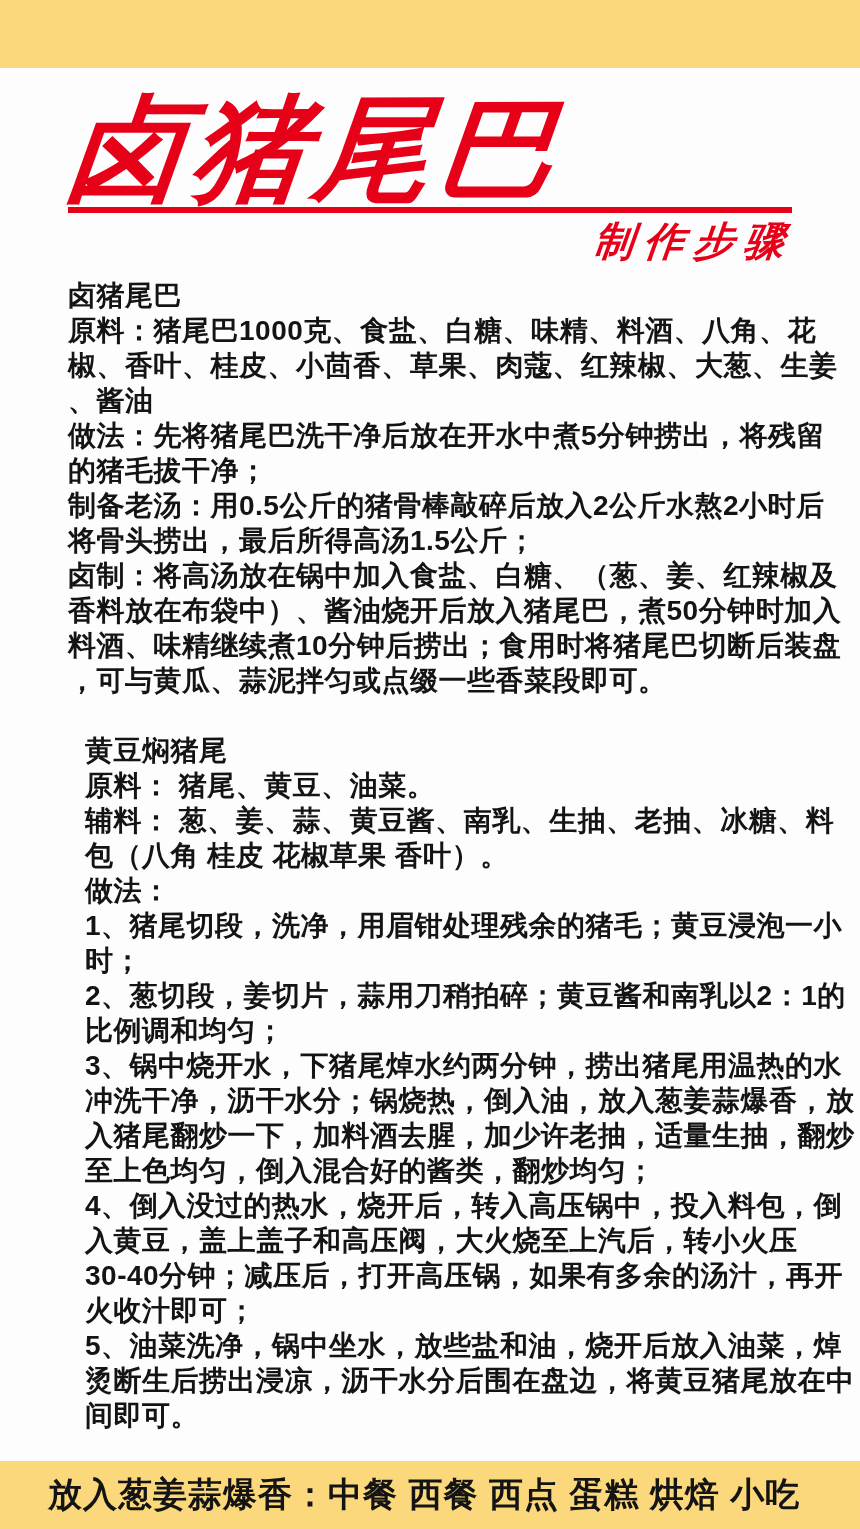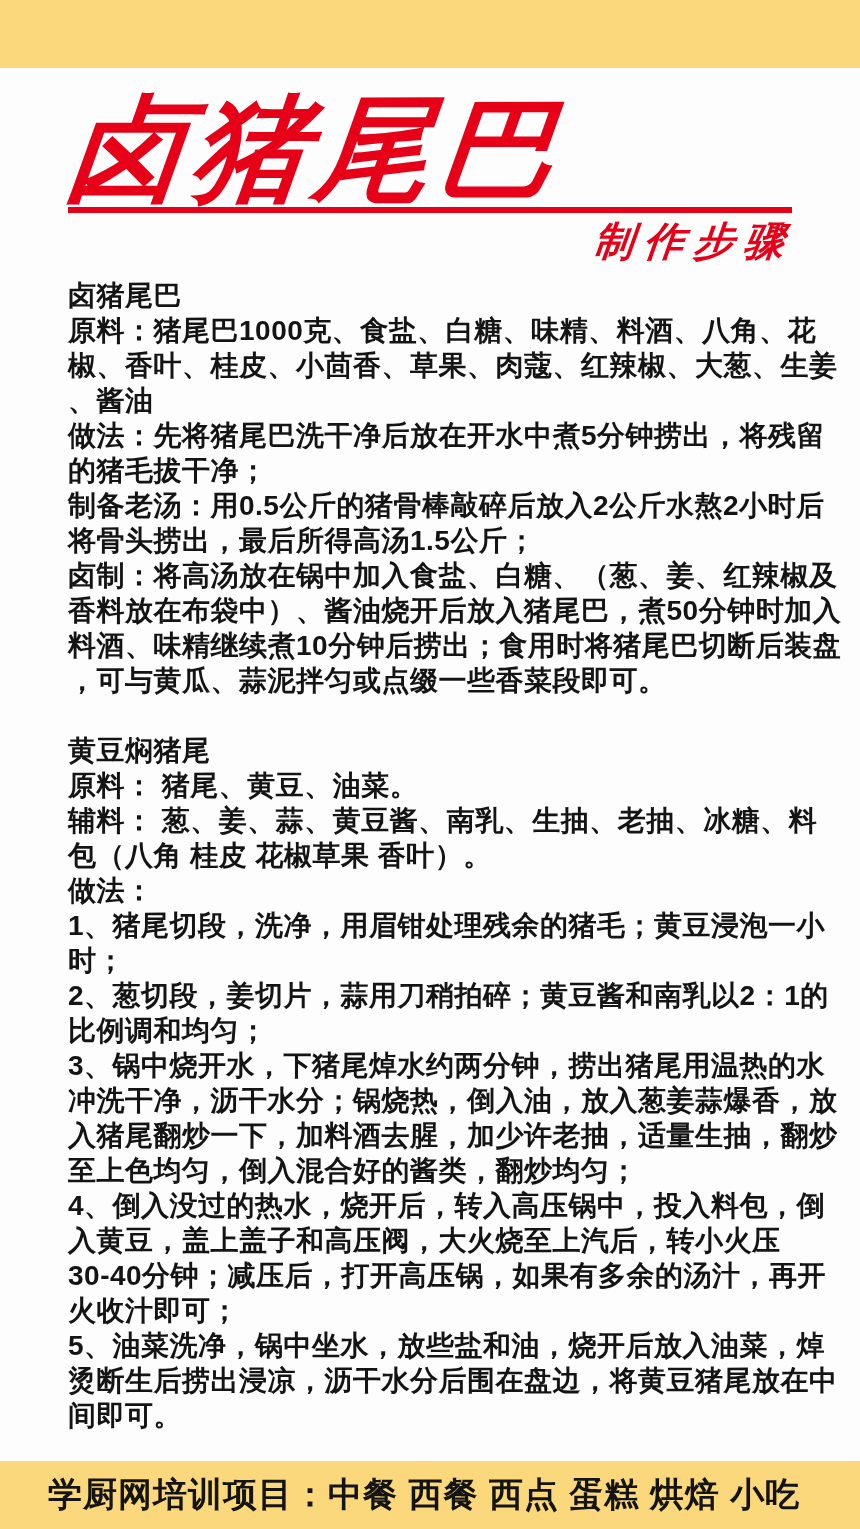--- a/index.html
+++ b/index.html
@@ -88,20 +88,21 @@
   .body-text{
     font-size:28px;
     line-height:35px;
     font-weight:700;
     color:var(--ink);
     white-space:pre;
     letter-spacing:0.5px;
   }
   .recipe + .recipe{
     margin-top:35px;
+    margin-left:17px;
   }
 </style>
 </head>
 <body>
 
 <div class="page">
 
   <div class="band band-top"></div>
 
   <header>
@@ -143,16 +144,16 @@
 入黄豆，盖上盖子和高压阀，大火烧至上汽后，转小火压
 30-40分钟；减压后，打开高压锅，如果有多余的汤汁，再开
 火收汁即可；
 5、油菜洗净，锅中坐水，放些盐和油，烧开后放入油菜，焯
 烫断生后捞出浸凉，沥干水分后围在盘边，将黄豆猪尾放在中
 间即可。</div>
     </section>
   </main>
 
   <footer class="band band-bottom">
-    <div class="footer-text">学厨网培训项目：中餐 西餐 西点 蛋糕 烘焙 小吃</div>
+    <div class="footer-text">放入葱姜蒜爆香：中餐 西餐 西点 蛋糕 烘焙 小吃</div>
   </footer>
 
 </div>
 
 </body></html>

